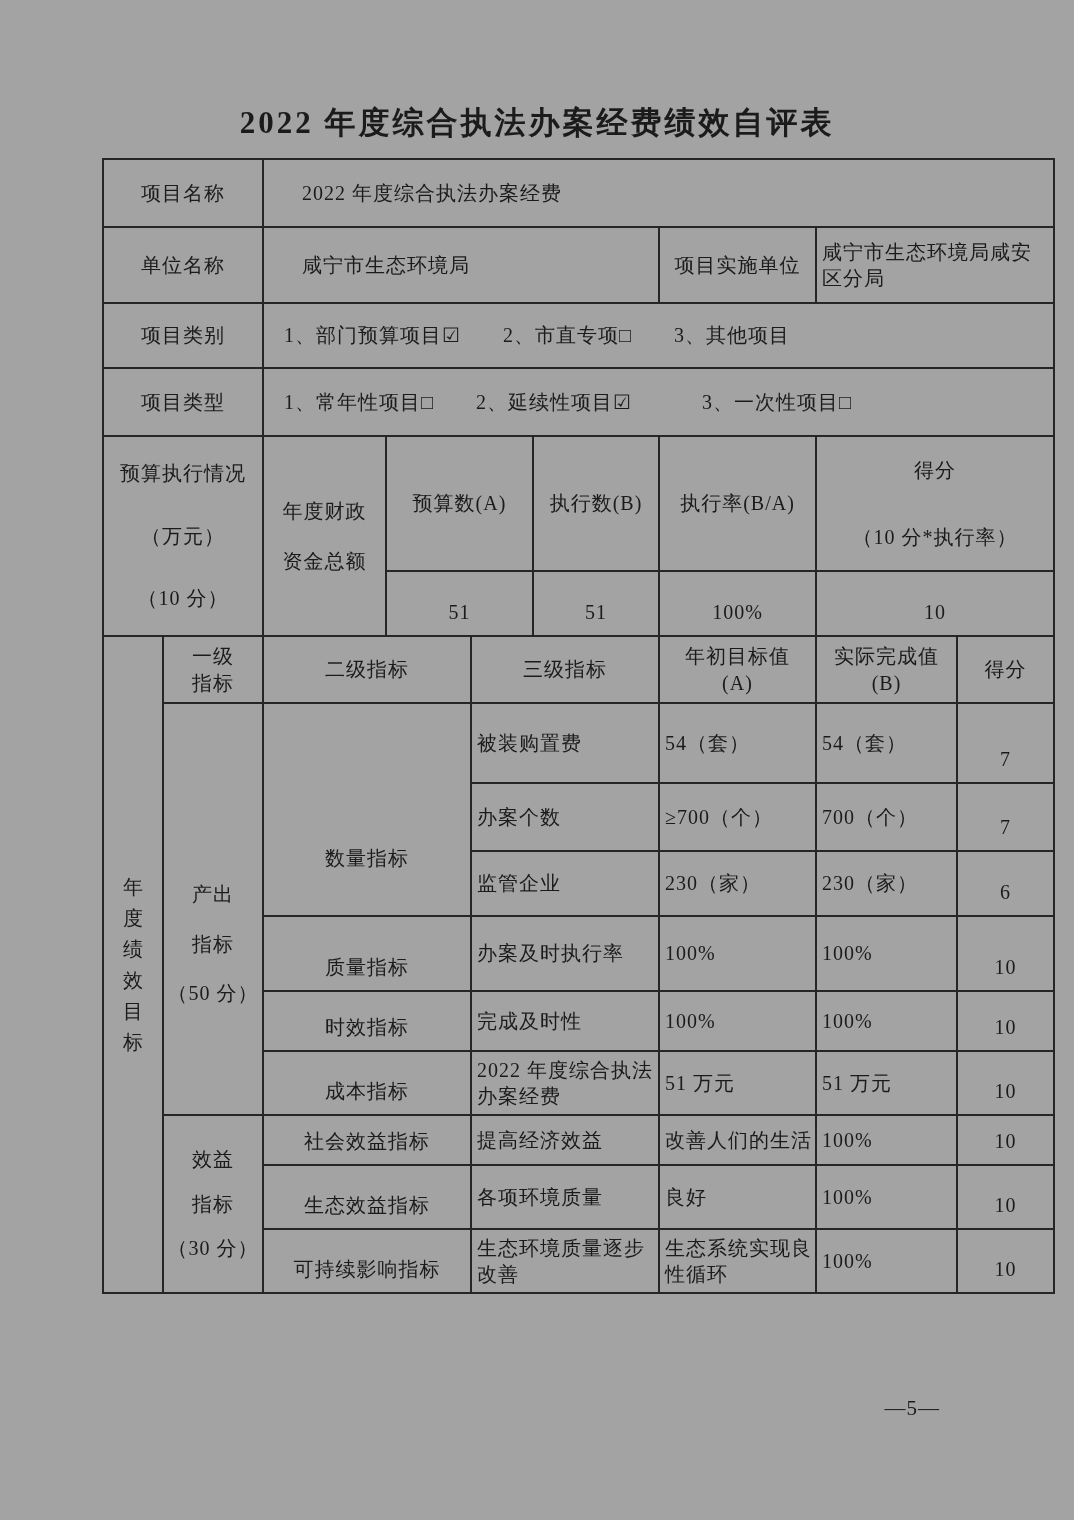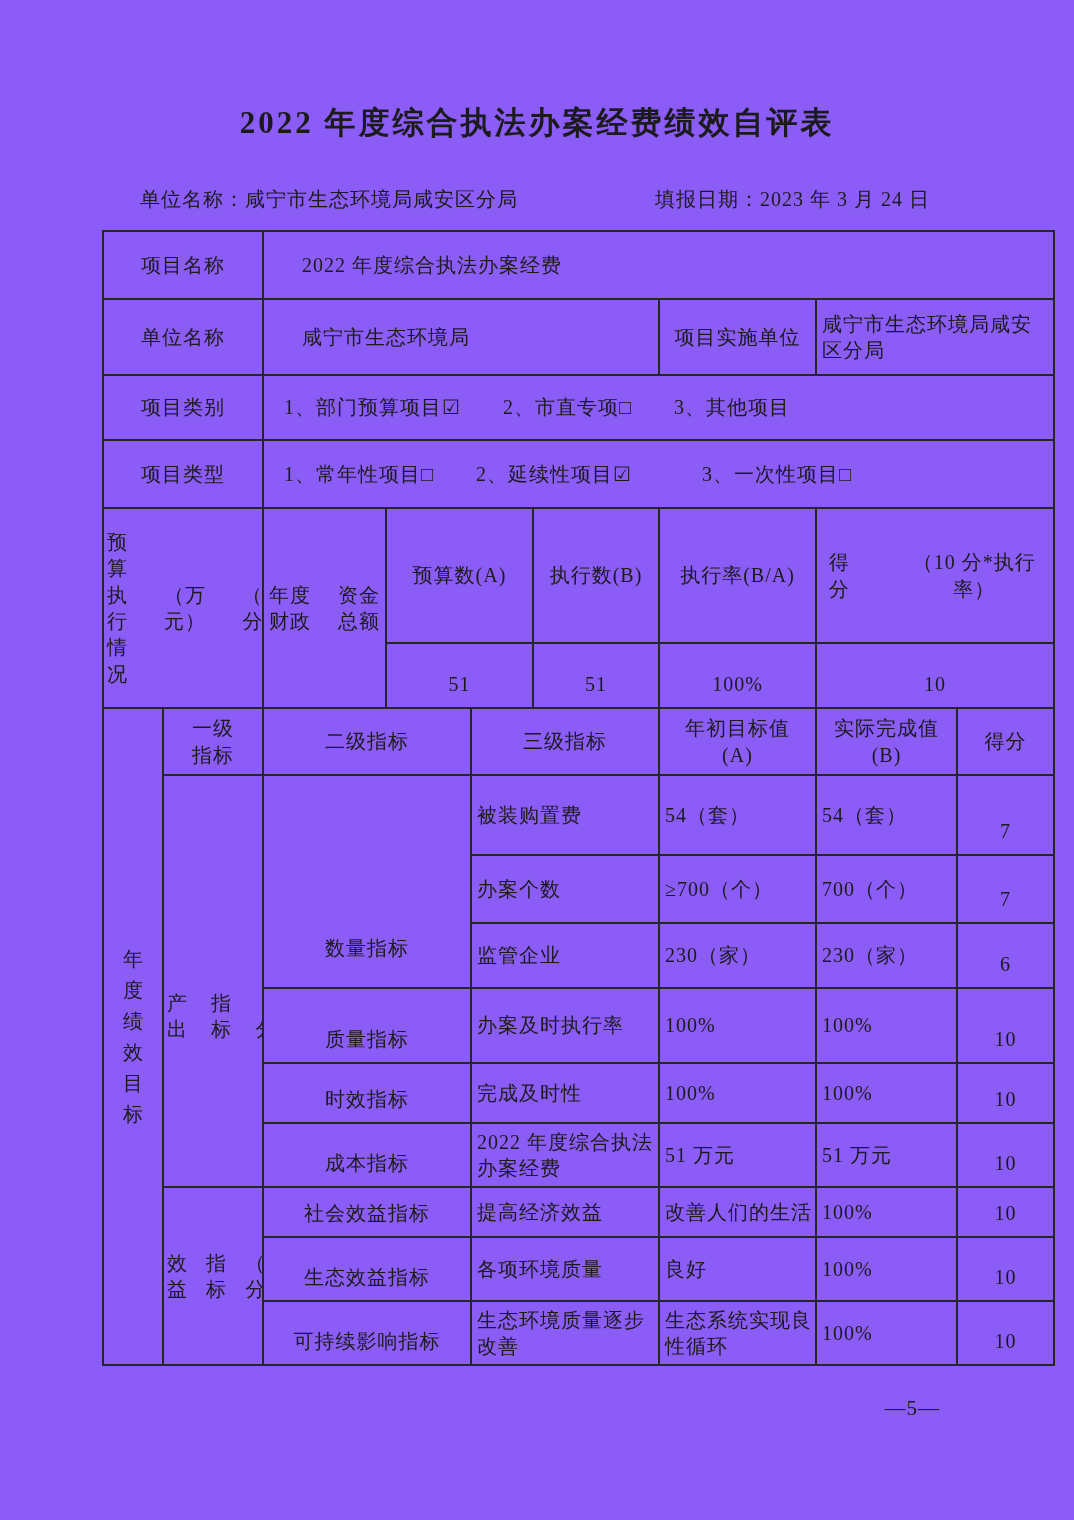--- a/index.html
+++ b/index.html
@@ -1,21 +1,21 @@
 <!DOCTYPE html>
 <html><head>
 <meta charset="utf-8">
 <style>
   * { box-sizing: border-box; }
   html, body { margin: 0; padding: 0; background: #ffffff; }
   .page {
     position: relative;
     width: 1074px;
     height: 1520px;
-    background: #8b5cf6;
+    background: #a3a3a3;
     font-family: "Liberation Serif", "DejaVu Serif", serif;
     color: #1b1b1b;
     overflow: hidden;
   }
   .title {
     margin: 0;
     padding-top: 102px;
     text-align: center;
     font-size: 31px;
     font-weight: 700;
@@ -45,26 +45,26 @@
     text-align: center;
     vertical-align: middle;
     padding: 2px 3px;
     overflow: hidden;
   }
   .tl   { text-align: left; padding-left: 5px; }
   .pl38 { text-align: left; padding-left: 38px; }
   .pl20 { text-align: left; padding-left: 20px; }
   .score { vertical-align: bottom; padding-bottom: 10px; }
   .sub   { vertical-align: bottom; padding-bottom: 10px; }
-  .sub-mid { padding-bottom: 26px; }
+  .sub-mid { padding-bottom: 44px; }
   .stack {
     display: flex;
-    flex-direction: row;
+    flex-direction: column;
     align-items: center;
-    justify-content: space-between;
+    justify-content: flex-end;
   }
   .g18 { gap: 18px; }
   .g36 { gap: 36px; }
   .g40 { gap: 40px; }
   .g44 { gap: 23px; }
   .mt70 { margin-top: 70px; }
   .opt { margin-right: 36px; }
   .opt:last-child { margin-right: 0; }
   .opt-wide { margin-right: 64px; }
   .v-text {
@@ -83,24 +83,20 @@
     letter-spacing: 1px;
   }
 </style>
 </head>
 <body>
 
 <div class="page">
 
   <h1 class="title">2022 年度综合执法办案经费绩效自评表</h1>
 
-  <div class="meta">
-    <span class="unit">单位名称：咸宁市生态环境局咸安区分局</span>
-    <span class="date">填报日期：2023 年 3 月 24 日</span>
-  </div>
 
   <table class="main">
     <colgroup>
       <col style="width:60px">
         <col style="width:100px">
         <col style="width:123px">
       <col style="width:85px">
         <col style="width:62px">
         <col style="width:126px">
       <col style="width:157px">

